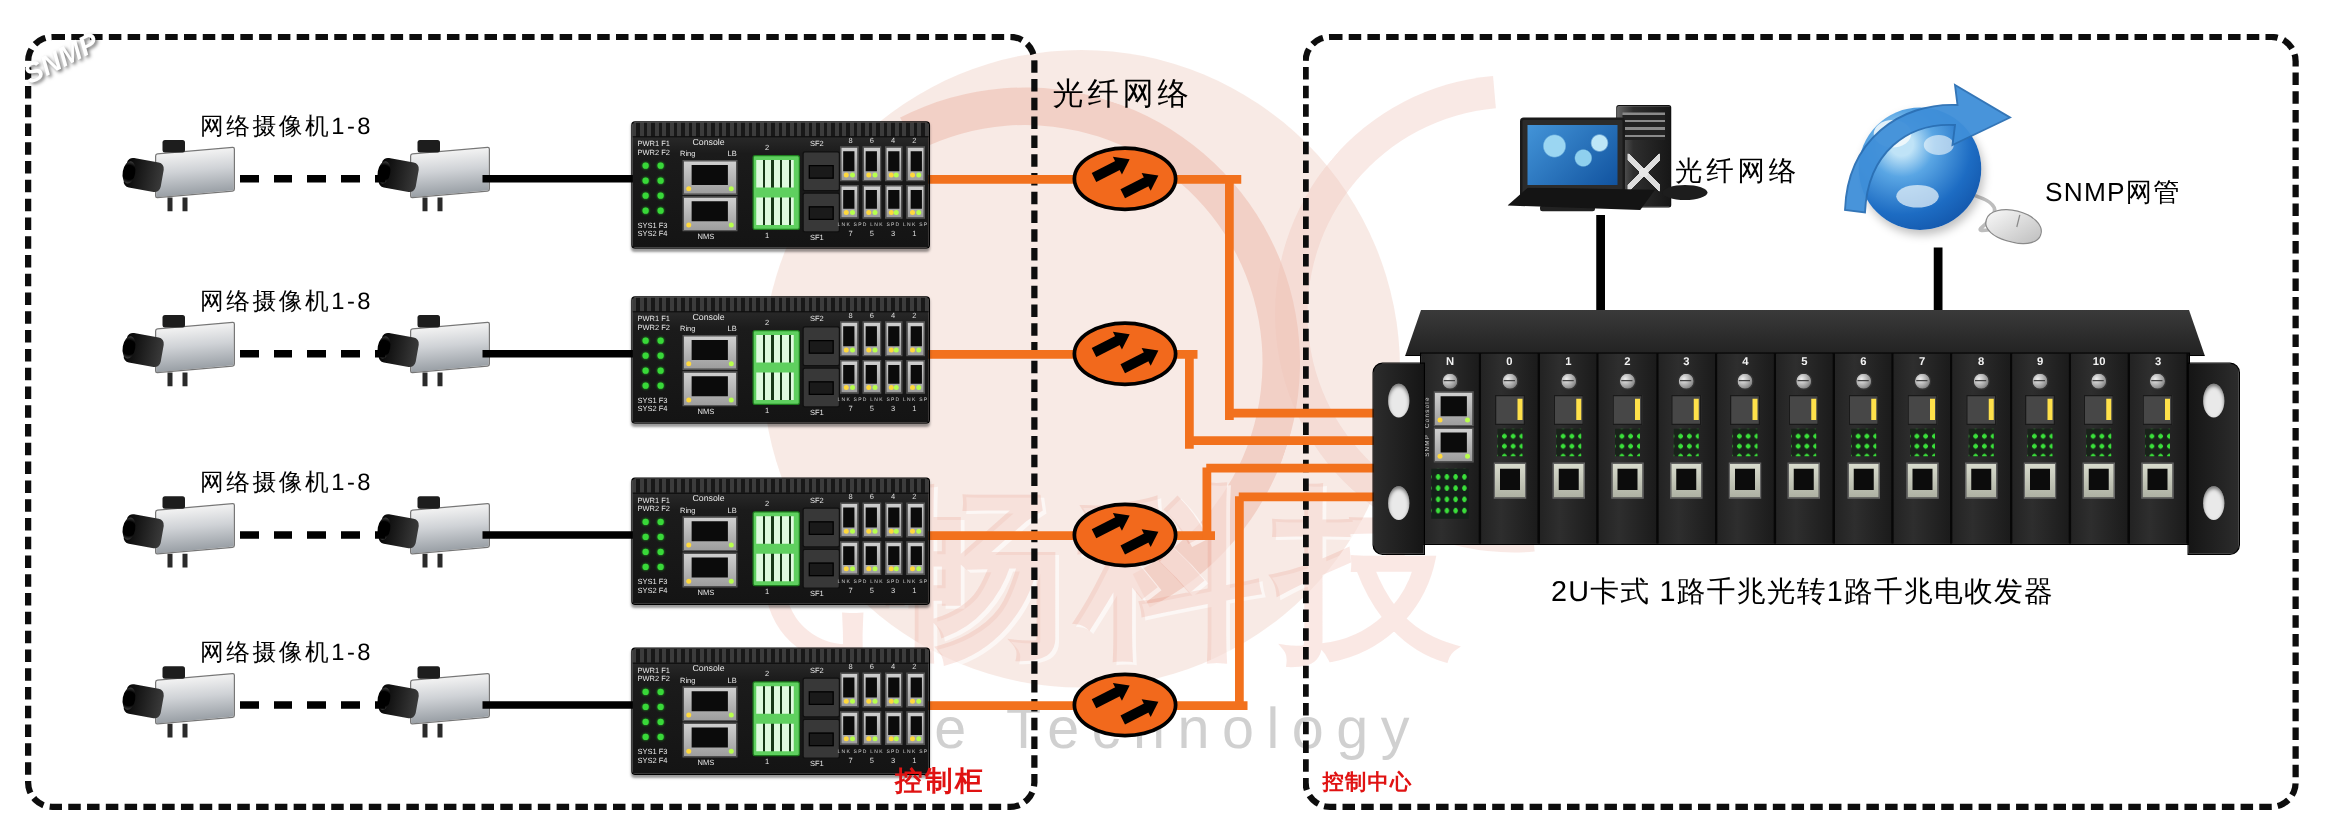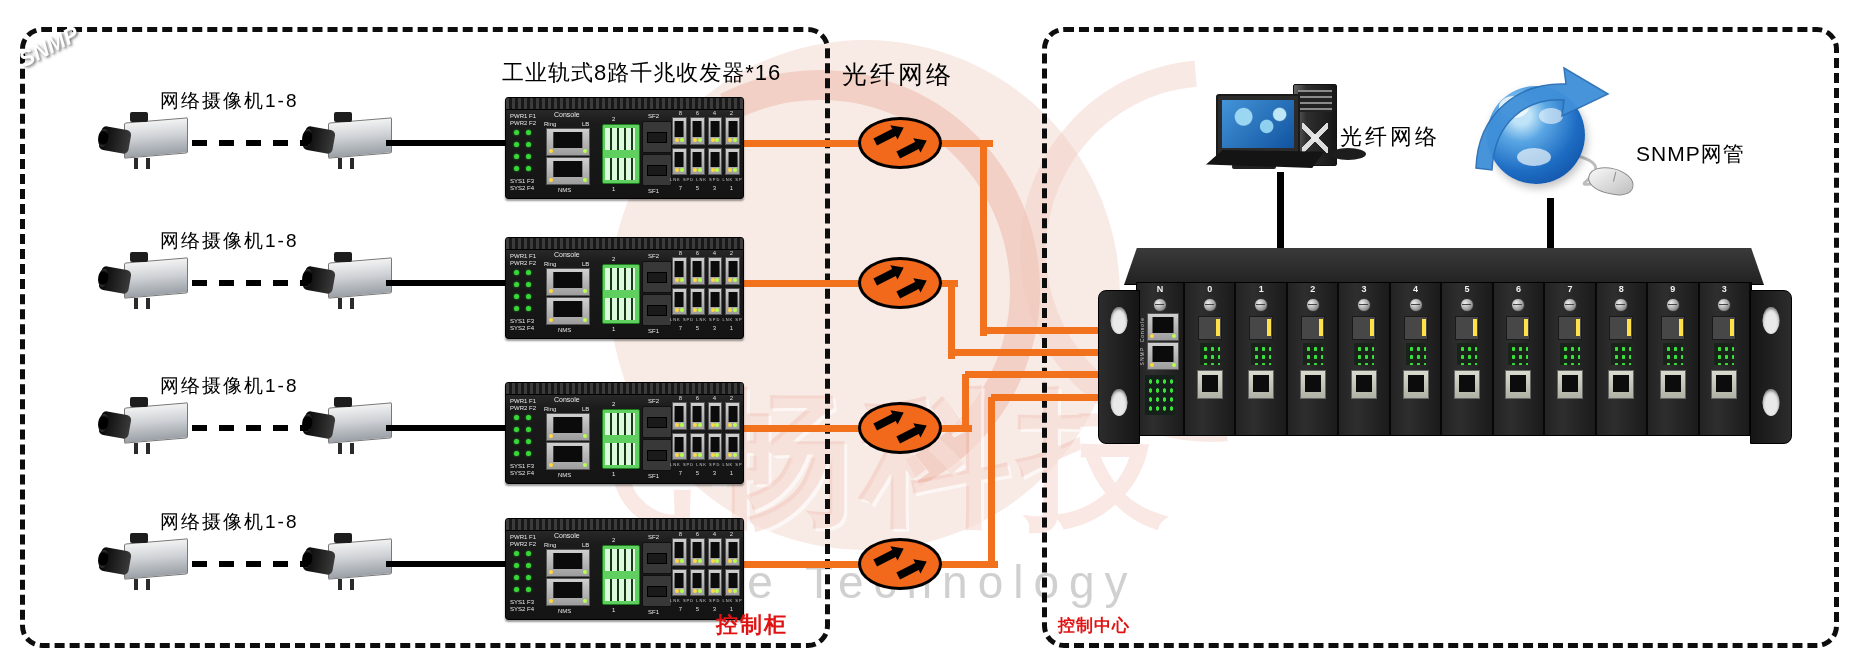--- a/index.html
+++ b/index.html
@@ -141,21 +141,20 @@
   <div class="wm wm-circle" style="left:600px;top:70px;width:380px;height:380px;border:30px solid rgba(232,160,140,0.35);
               border-left-color:transparent;border-bottom-color:transparent;transform:rotate(18deg);"></div>
   <div class="wm wm-circle" style="left:1020px;top:60px;width:330px;height:330px;border:26px solid rgba(238,196,186,0.38);
               border-right-color:transparent;border-top-color:transparent;transform:rotate(40deg);"></div>
   <div class="wm wm-cn" style="left:545px;top:360px;">飞畅科技</div>
   <div class="wm wm-en" style="left:590px;top:555px;">Future Technology</div>
 
   <div class="zonebox" style="left:20px;top:27px;width:800px;height:611px;"></div>
   <div class="zonebox" style="left:1042px;top:27px;width:787px;height:611px;"></div>
 
-  <div class="lab" style="left:502px;top:58px;font-size:22px;letter-spacing:1px;">工业轨式8路千兆收发器*16</div>
   <div class="lab" style="left:842px;top:58px;font-size:25px;letter-spacing:3px;">光纤网络</div>
   <div class="lab red" style="left:716px;top:610px;font-size:22px;letter-spacing:2px;">控制柜</div>
   <div class="lab red" style="left:1058px;top:614px;font-size:17px;letter-spacing:1px;">控制中心</div>
 
   <div id="rows-layer">
       <div class="row" style="top: 143px;">
     <div class="row-label">网络摄像机1-8</div>
     <div class="cam c1">
       <div class="cam-body"></div>
           <div class="cam-top"></div>
@@ -697,20 +696,27 @@
           <div class="crj"></div>
         </div>
         <div class="slot">
           <div class="slot-num">9</div>
           <div class="screw"></div>
           <div class="csfp"></div>
           <div class="cled"></div>
           <div class="crj"></div>
         </div>
         <div class="slot">
+          <div class="slot-num">10</div>
+          <div class="screw"></div>
+          <div class="csfp"></div>
+          <div class="cled"></div>
+          <div class="crj"></div>
+        </div>
+        <div class="slot">
           <div class="slot-num">3</div>
           <div class="screw"></div>
           <div class="csfp"></div>
           <div class="cled"></div>
           <div class="crj"></div>
         </div>
       </div>
     <div class="ch-ear left">
       <div class="ch-hole h1"></div>
       <div class="ch-hole h2"></div>
@@ -742,14 +748,15 @@
     <div class="snmp-land" style="left:52px;top:22px;width:24px;height:16px;opacity:.7;"></div>
     <div class="snmp-land" style="left:30px;top:62px;width:34px;height:18px;opacity:.8;"></div>
   </div>
   <div class="snmp-txt">SNMP</div>
   <svg class="snmp-cable" width="120" height="70" viewBox="0 0 120 70">
     <path d="M30 24 C 95 38, 10 62, 62 52" fill="none" stroke="#bdbdbd" stroke-width="3"></path>
   </svg>
   <div class="smouse"></div>
   <div class="lab" style="left:1636px;top:140px;font-size:21px;letter-spacing:1px;">SNMP网管</div>
 
+  <div class="caption" style="top:458px;">2U卡式 1路千兆光转1路千兆电收发器</div>
 
 </div>
 
 </body></html>

